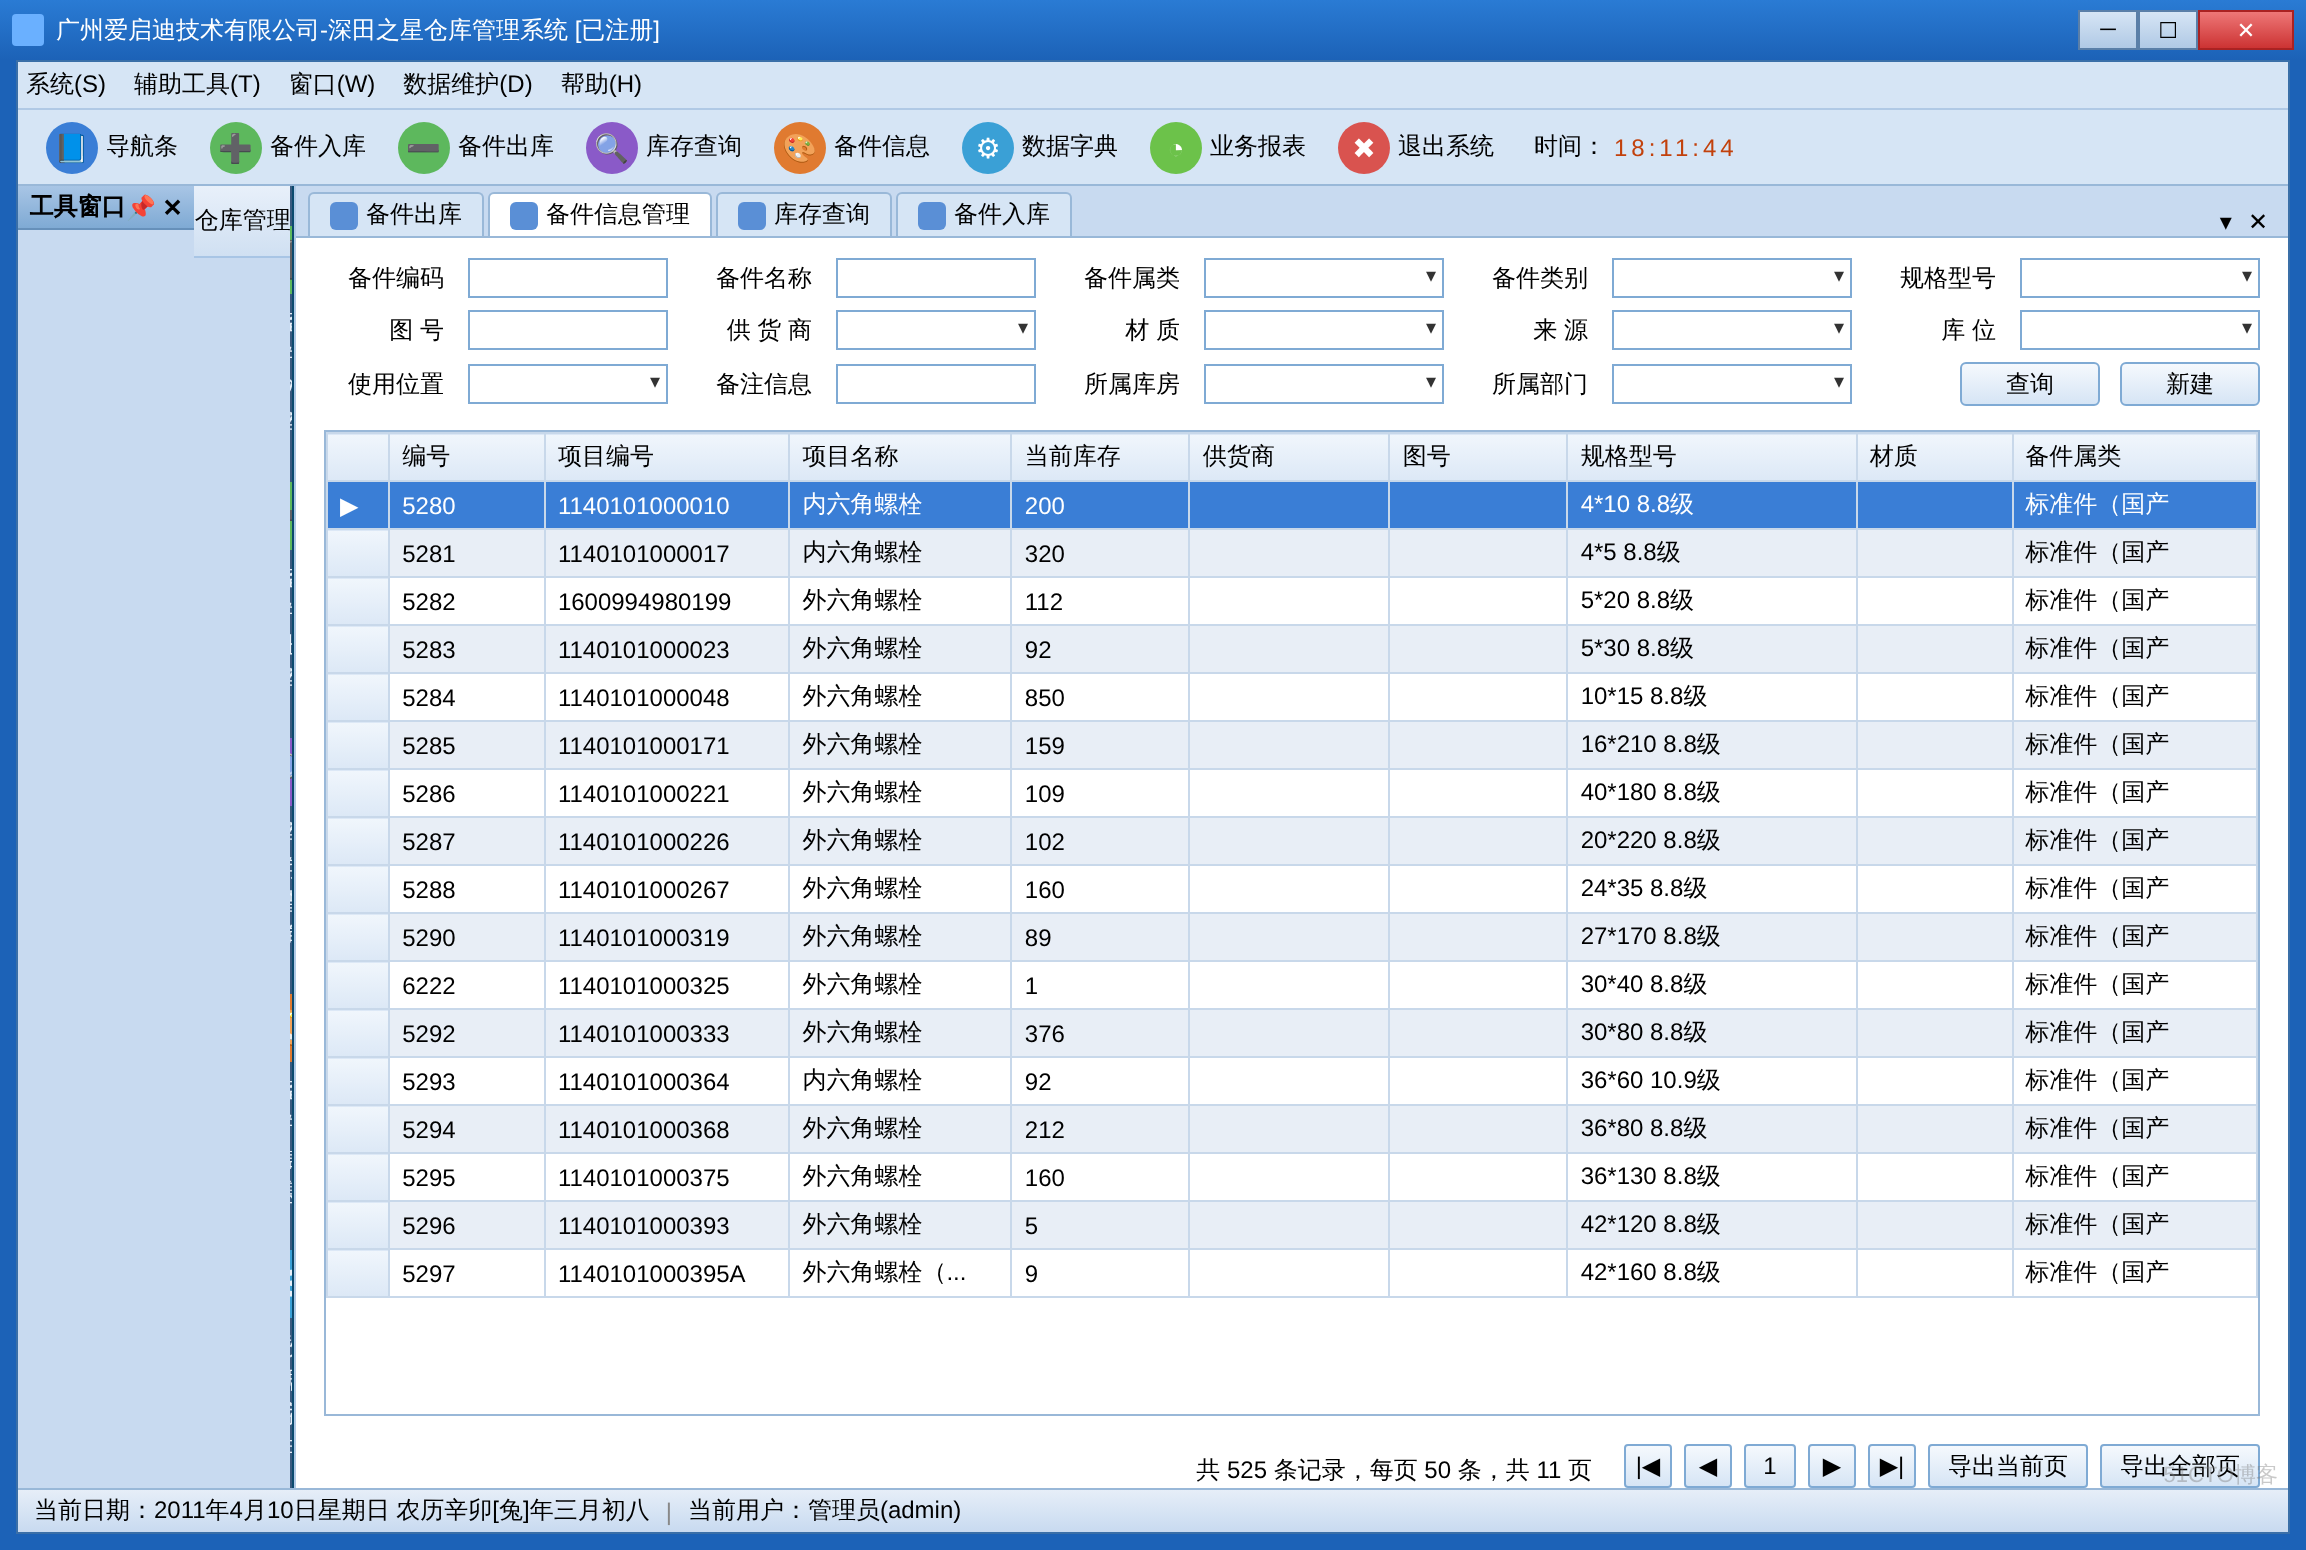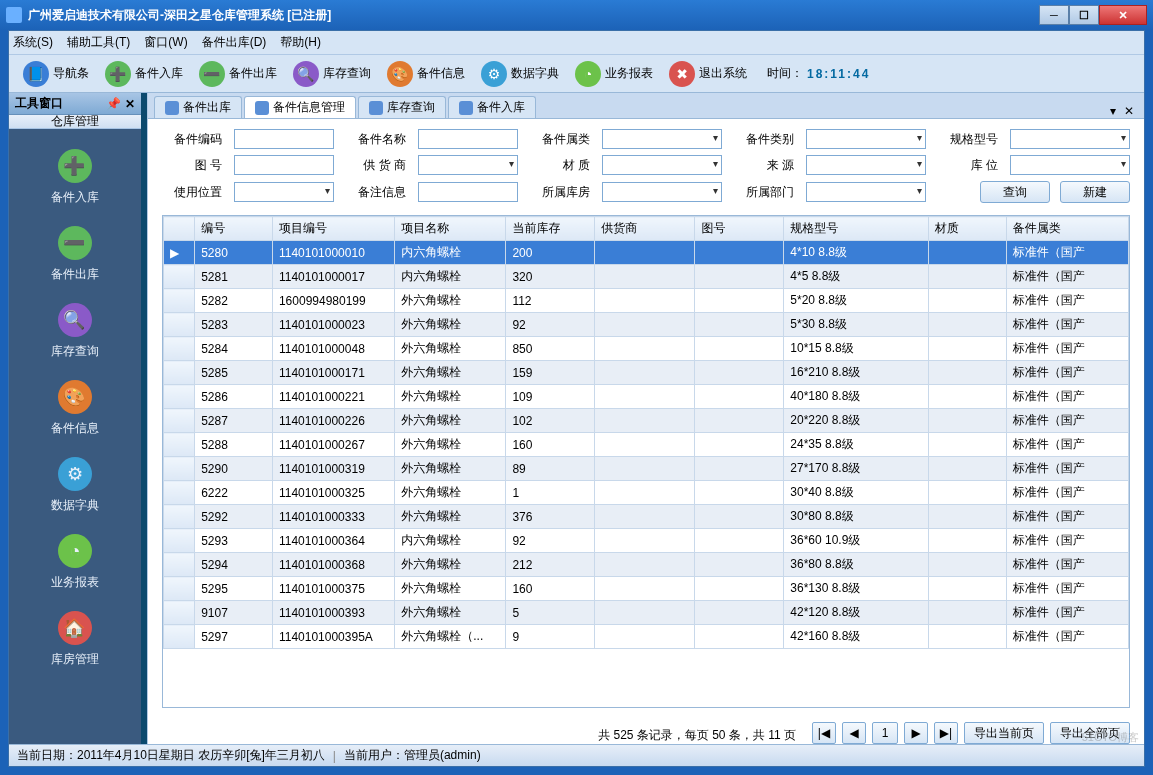--- a/index.html
+++ b/index.html
@@ -1,34 +1,34 @@
 <!DOCTYPE html>
 <html><head>
 <meta charset="utf-8">
 <style>
 * { box-sizing: border-box; margin: 0; padding: 0; font-family: "Microsoft YaHei", SimSun, sans-serif; font-size: 12px; }
 body { background: #5a8fd6; overflow: hidden; }
 .window { width: 1153px; height: 775px; background: #1c62b7; position: relative; }
-.titlebar { height: 30px; background: linear-gradient(#2a7bd4, #1c62b7); display: flex; align-items: center; padding: 0 6px; font-weight: bold; }
+.titlebar { height: 30px; background: linear-gradient(#2a7bd4, #1c62b7); display: flex; align-items: center; padding: 0 6px; }
 .titlebar-icon { width: 16px; height: 16px; background: #6ab0ff; border-radius: 2px; margin-right: 6px; }
 .titlebar-text { color: #fff; flex: 1; }
 .win-btns { display: flex; gap: 0; }
 .win-btn { width: 30px; height: 20px; background: linear-gradient(#d6e5f5,#b0c9e5); border: 1px solid #5a7fa8; font-size: 11px; display: flex; align-items: center; justify-content: center; }
 .win-btn.close { width: 48px; background: linear-gradient(#e77,#c33); color: #fff; border-color: #a22; }
 .client { position: absolute; top: 30px; left: 8px; right: 8px; bottom: 8px; background: #d6e5f5; border: 1px solid #3a6fa8; }
 .menubar { height: 24px; display: flex; align-items: center; padding: 0 4px; background: #d6e5f5; border-bottom: 1px solid #b0c9e5; gap: 14px; }
 .menubar span { cursor: default; }
 .toolbar { height: 38px; display: flex; align-items: center; padding: 0 8px; gap: 4px; border-bottom: 1px solid #99b8d8; }
 .tbtn { display: flex; align-items: center; gap: 4px; padding: 2px 6px; }
 .tbtn-icon { width: 26px; height: 26px; border-radius: 13px; display: flex; align-items: center; justify-content: center; font-size: 14px; color: #fff; }
 .body-row { display: flex; height: calc(100% - 62px - 22px); }
 .sidebar-head { background: linear-gradient(#a8c5e5,#7faad4); height: 22px; display: flex; align-items: center; padding: 0 6px; font-weight: bold; border-bottom: 1px solid #6690ba; }
 .sidebar-head .pin { margin-left: auto; }
-.sidebar { width: 170px; background: #c8daf0; border-right: 6px solid #0c4a6e; display: flex; flex-direction: column; }
-.sidebar-title { background: linear-gradient(#e8f0fa,#d0e0f2); height: 14px; display: flex; align-items: center; justify-content: center; border-bottom: 1px solid #a8c5e5; }
+.sidebar { width: 170px; background: #c8daf0; border-right: 1px solid #0c4a6e; display: flex; flex-direction: row; }
+.sidebar-title { background: linear-gradient(#e8f0fa,#d0e0f2); height: 36px; display: flex; align-items: center; justify-content: center; border-bottom: 1px solid #a8c5e5; }
 .nav-area { flex: 1; background: #3a5a7f; padding: 10px 0; overflow: auto; }
 .nav-item { display: flex; flex-direction: column; align-items: center; color: #e8f0fa; padding: 10px 0; gap: 6px; }
 .nav-icon { width: 34px; height: 34px; border-radius: 18px; display: flex; align-items: center; justify-content: center; font-size: 18px; }
 .main { flex: 1; background: #fff; display: flex; flex-direction: column; border-left: 1px solid #b0c9e5; }
 .tabstrip { height: 26px; background: #c8daf0; display: flex; align-items: flex-end; padding: 0 6px; gap: 0; border-bottom: 1px solid #99b8d8; }
 .tab { height: 22px; padding: 0 10px; display: flex; align-items: center; gap: 4px; background: #d6e5f5; border: 1px solid #99b8d8; border-bottom: none; border-radius: 3px 3px 0 0; margin-right: 2px; }
 .tab.active { background: #fff; }
 .tab-icon { width: 14px; height: 14px; background: #5a8fd6; border-radius: 3px; display: inline-block; }
 .tabstrip .spacer { flex: 1; }
 .tabstrip .closer { padding: 0 4px; }
@@ -47,21 +47,21 @@
 table.grid tr:nth-child(even) td { background: #e8eef6; }
 table.grid tr.selected td { background: #3a7ed6 !important; color: #fff; }
 .rowhdr { width: 24px; background: linear-gradient(#f0f6fc,#dce8f6) !important; border-right: 1px solid #99b8d8; }
 .pager { height: 30px; display: flex; align-items: flex-end; justify-content: flex-end; padding: 0 14px; gap: 6px; }
 .pager .info { margin-right: 10px; }
 .pager button, .pager input { height: 22px; border: 1px solid #7faad4; background: linear-gradient(#f5f9fd,#d6e5f5); border-radius: 2px; }
 .pager button { width: 24px; }
 .pager input { width: 26px; text-align: center; }
 .pager .exp { width: 80px; }
 .statusbar { height: 22px; background: linear-gradient(#e6eef8,#c8daf0); border-top: 1px solid #99b8d8; display: flex; align-items: center; padding: 0 8px; gap: 8px; }
-.time { color: #0369a1; font-weight: bold; letter-spacing: 2px; }
+.time { color: #c2410c; font-weight: normal; letter-spacing: 2px; }
 .sep { color: #888; }
 .watermark { position: absolute; right: 14px; bottom: 30px; color: rgba(120,120,120,0.4); font-size: 11px; }
 </style>
 </head>
 <body>
 
 <div class="window">
   <div class="titlebar">
     <div class="titlebar-icon"></div>
     <div class="titlebar-text">广州爱启迪技术有限公司-深田之星仓库管理系统 [已注册]</div>
@@ -70,21 +70,21 @@
       <div class="win-btn">☐</div>
       <div class="win-btn close">✕</div>
     </div>
   </div>
 
   <div class="client">
     <div class="menubar">
       <span>系统(S)</span>
       <span>辅助工具(T)</span>
       <span>窗口(W)</span>
-      <span>备件出库(D)</span>
+      <span>数据维护(D)</span>
       <span>帮助(H)</span>
     </div>
 
     <div class="toolbar">
       <div class="tbtn">
           <div class="tbtn-icon" style="background:#3a7ed6">📘</div>
           <span>导航条</span>
         </div>
       <div class="tbtn">
           <div class="tbtn-icon" style="background:#5db85d">➕</div>
@@ -422,21 +422,21 @@
                     <td>外六角螺栓</td>
                     <td>160</td>
                     <td></td>
                     <td></td>
                     <td>36*130  8.8级</td>
                     <td></td>
                     <td>标准件（国产</td>
                   </tr>
                   <tr>
                     <td class="rowhdr"></td>
-                    <td>9107</td>
+                    <td>5296</td>
                     <td>1140101000393</td>
                     <td>外六角螺栓</td>
                     <td>5</td>
                     <td></td>
                     <td></td>
                     <td>42*120   8.8级</td>
                     <td></td>
                     <td>标准件（国产</td>
                   </tr>
                   <tr>

